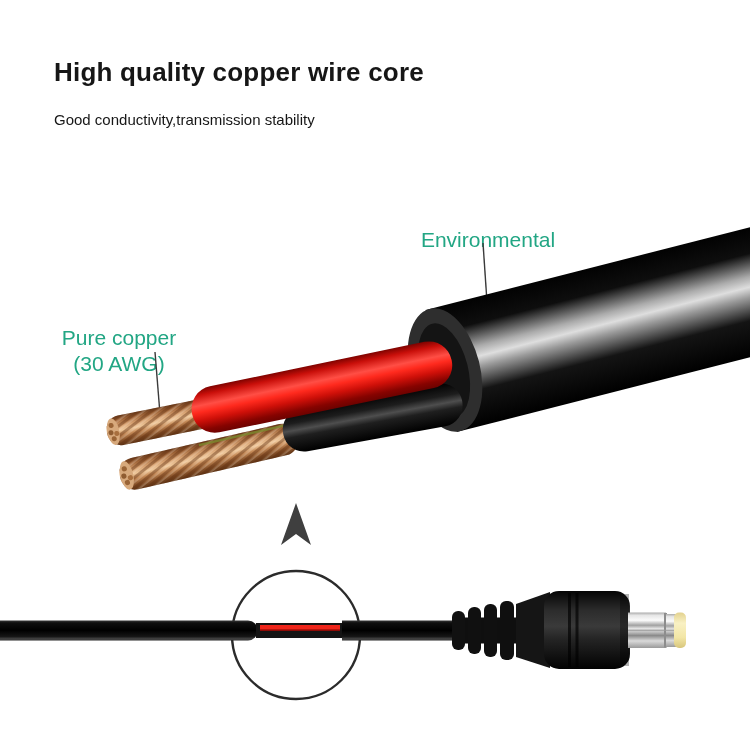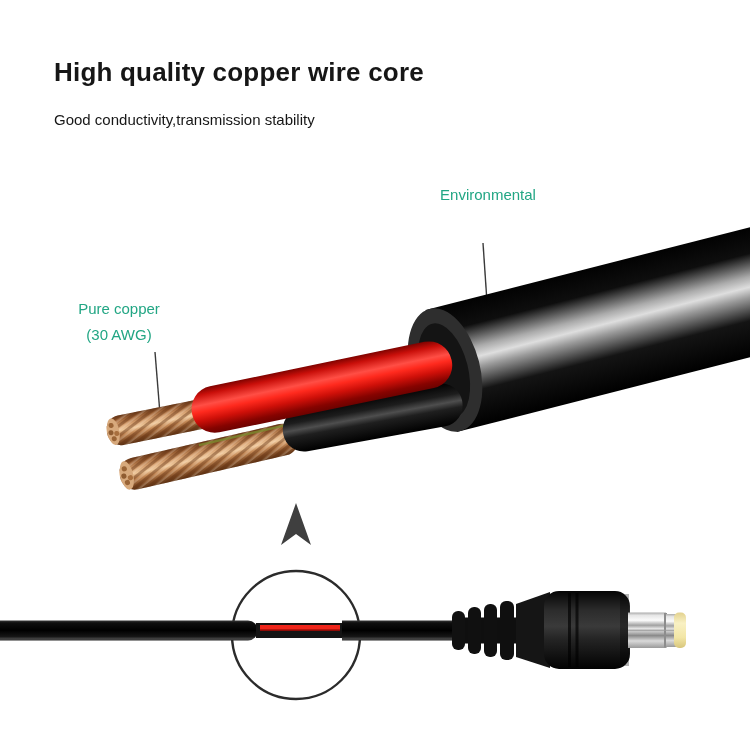--- a/index.html
+++ b/index.html
@@ -17,24 +17,24 @@
     letter-spacing: 0.2px; white-space: nowrap;
   }
   .subtitle {
     position: absolute; left: 54px; top: 96px;
     font-size: 15px; font-weight: normal; color: #161616;
     white-space: nowrap;
   }
   .anno {
     position: absolute; text-align: center;
     color: var(--label-green, #22a684);
-    font-size: 15px; line-height: 26px; font-weight: normal;
+    font-size: 21px; line-height: 26px; font-weight: normal; margin-top: 45px;
   }
   .anno-pvc { left: 397px; top: 182px; width: 182px; }
-  .anno-copper { left: 28px; top: 296px; width: 182px; }
+  .anno-copper { left: 28px; top: 280px; width: 182px; }
   .illustration { position: absolute; left: 0; top: 0; }
 </style>
 </head>
 <body>
 
 <div class="canvas">
 
   <h1 class="title">High quality copper wire core</h1>
   <p class="subtitle">Good conductivity,transmission stability</p>
 

